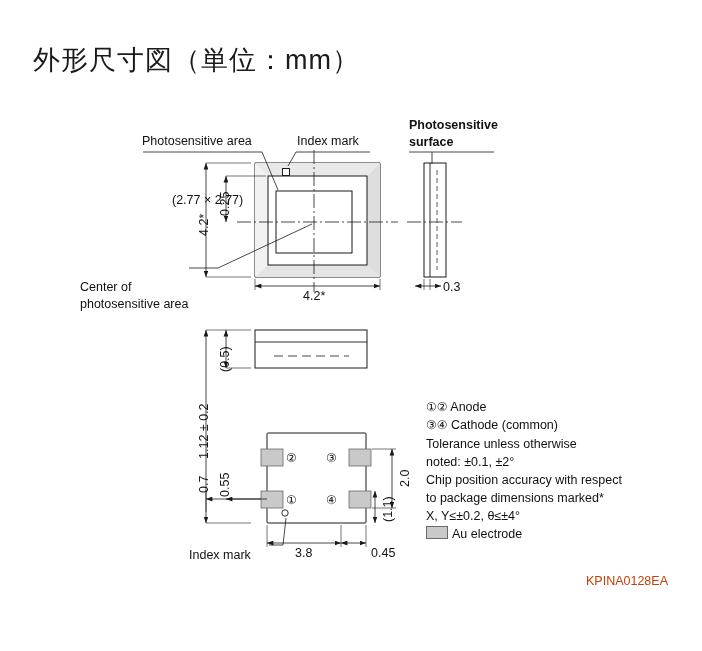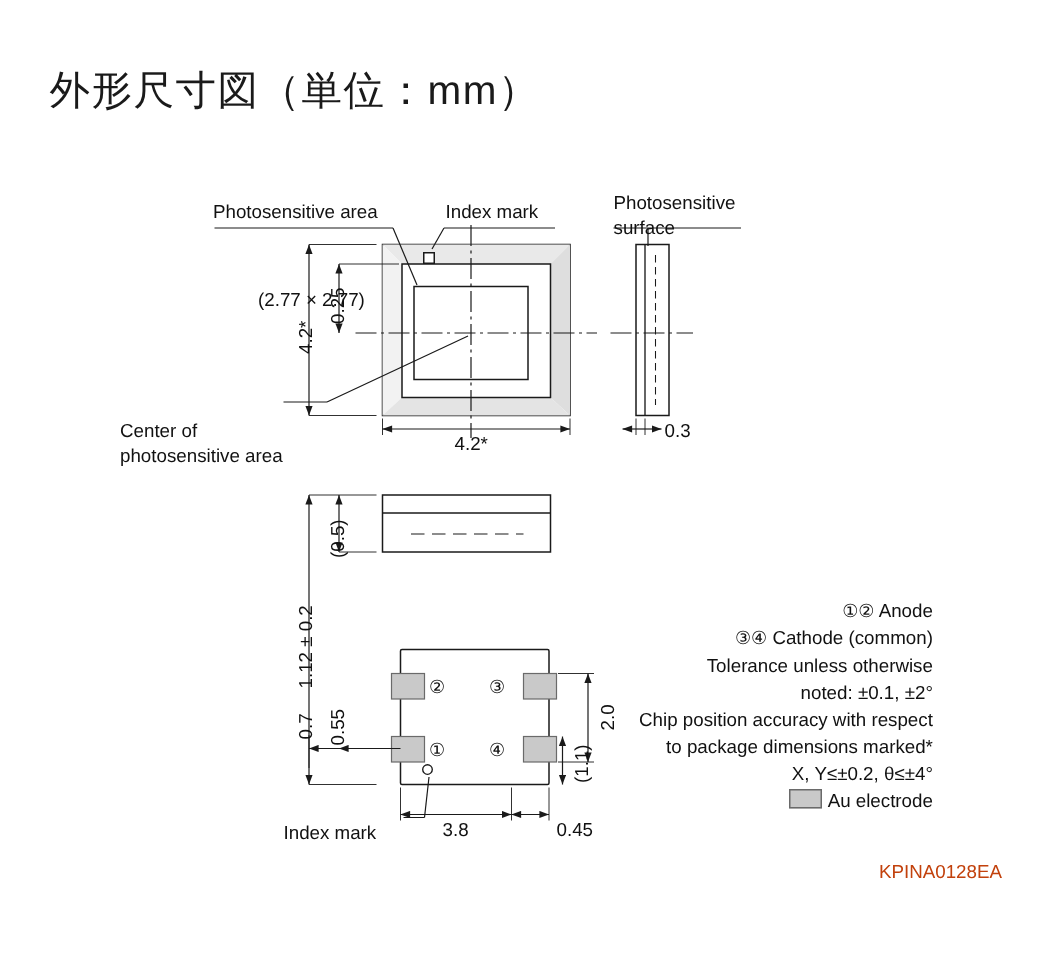--- a/index.html
+++ b/index.html
@@ -51,21 +51,20 @@
     font-size: 12.5px;
     color: #c2410c;
     white-space: nowrap;
   }
   .notes {
     position: absolute;
     font-size: 12.5px;
     line-height: 1.45;
     color: #111;
     white-space: nowrap;
-    text-align: right;
   }
   .notes div { white-space: nowrap; }
   .swatch {
     display: inline-block;
     width: 20px;
     height: 11px;
     background: #c9c9c9;
     border: 1px solid #6a6a6a;
     vertical-align: -1px;
     margin-right: 4px;
@@ -190,21 +189,21 @@
 
   <div class="lbl" style="left:142px; top:133px;">
     <span>Photosensitive area</span>
   </div>
   <div class="lbl" style="left:172px; top:148px;margin-top:44px;">
     <span>(2.77 × 2.77)</span>
   </div>
   <div class="lbl" style="left:297px; top:133px;">
     <span>Index mark</span>
   </div>
-  <div class="lbl" style="left:409px; top:127px;">
+  <div class="lbl" style="left:409px; top:117px;font-weight:bold;">
     <div>Photosensitive</div>
     <div>surface</div>
   </div>
   <div class="lbl" style="left:80px; top:261px;margin-top:18px;">
     <div>Center of</div>
     <div>photosensitive area</div>
   </div>
   <div class="lbl" style="left:189px; top:547px;">
     <span>Index mark</span>
   </div>

